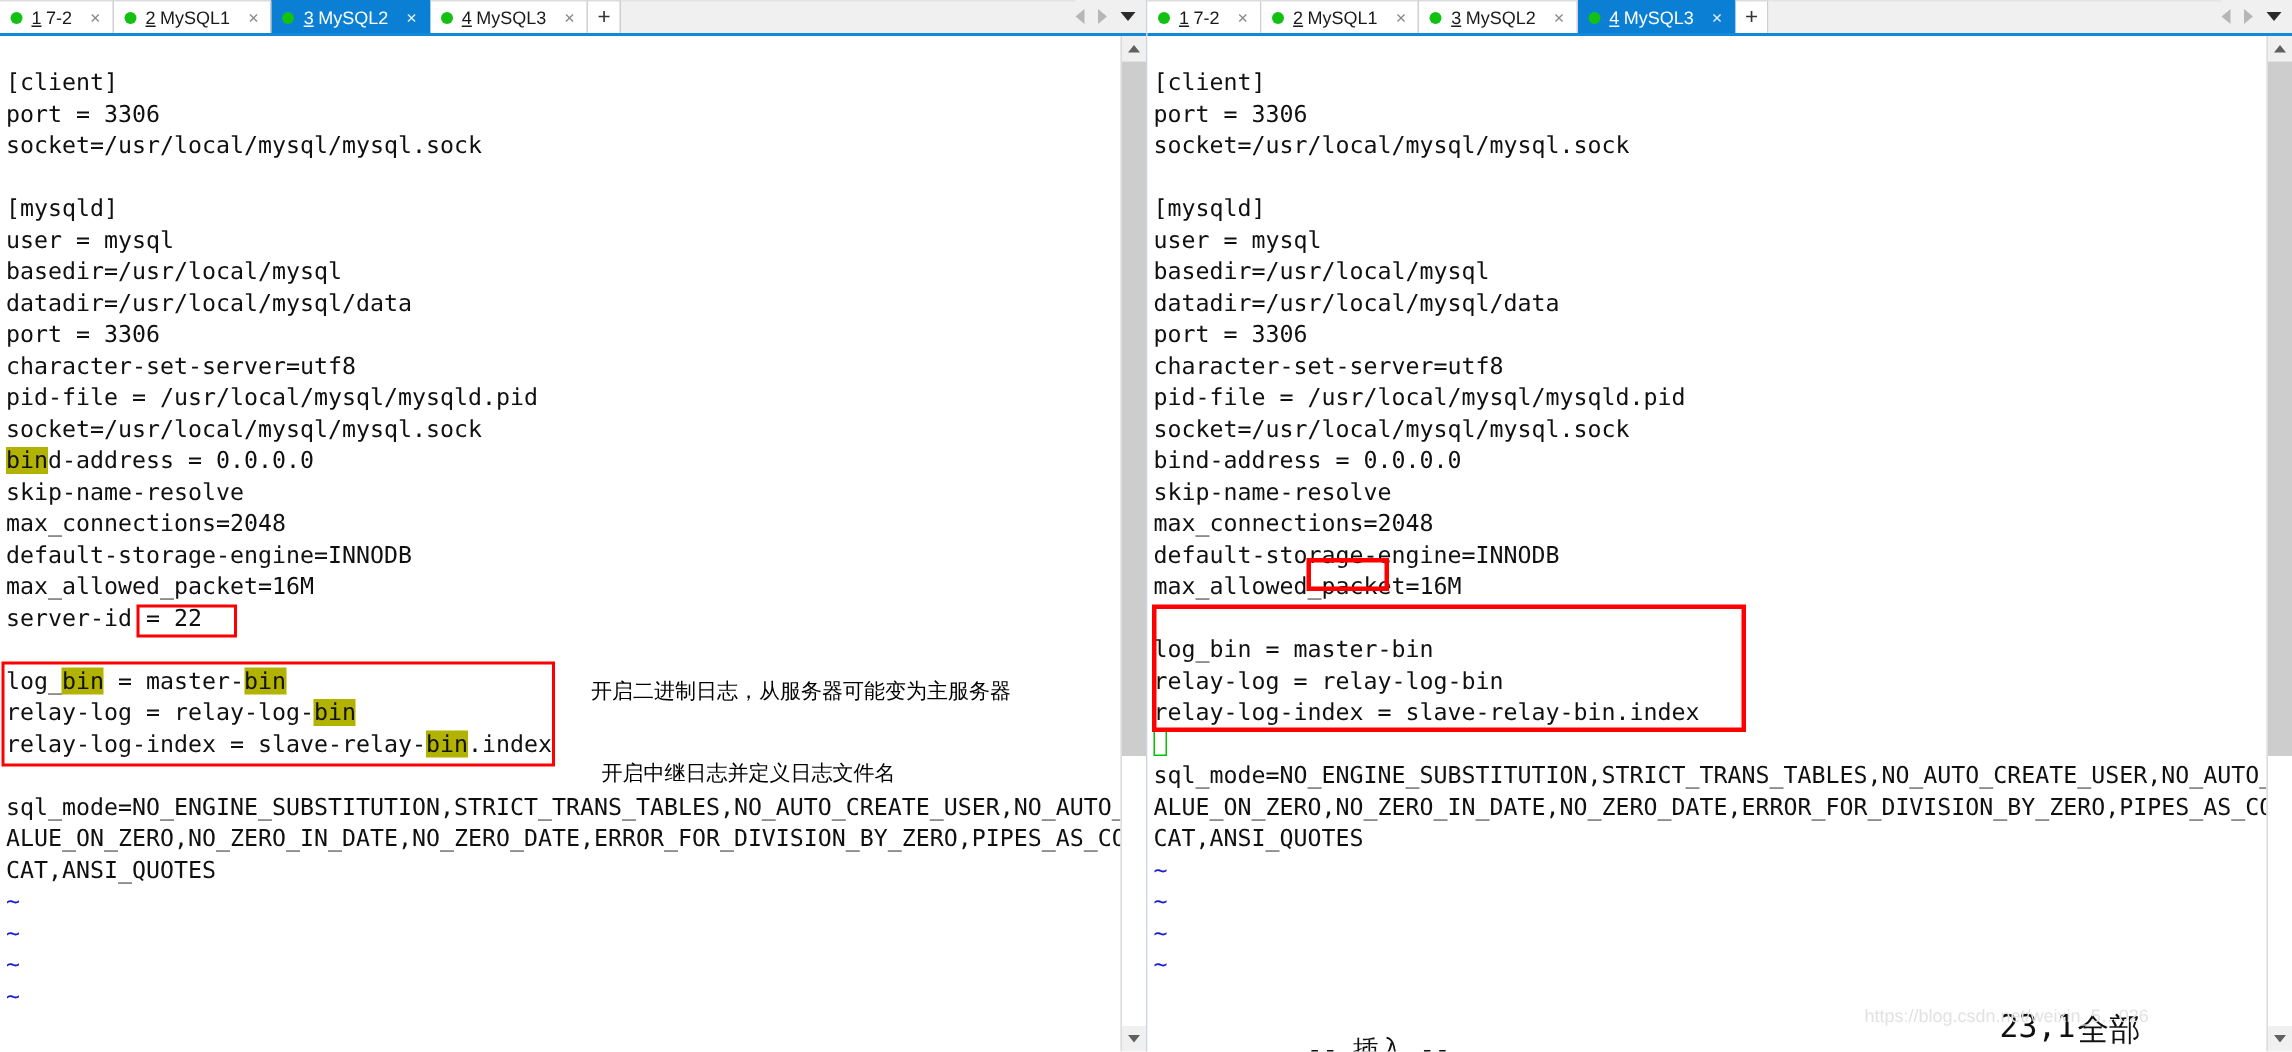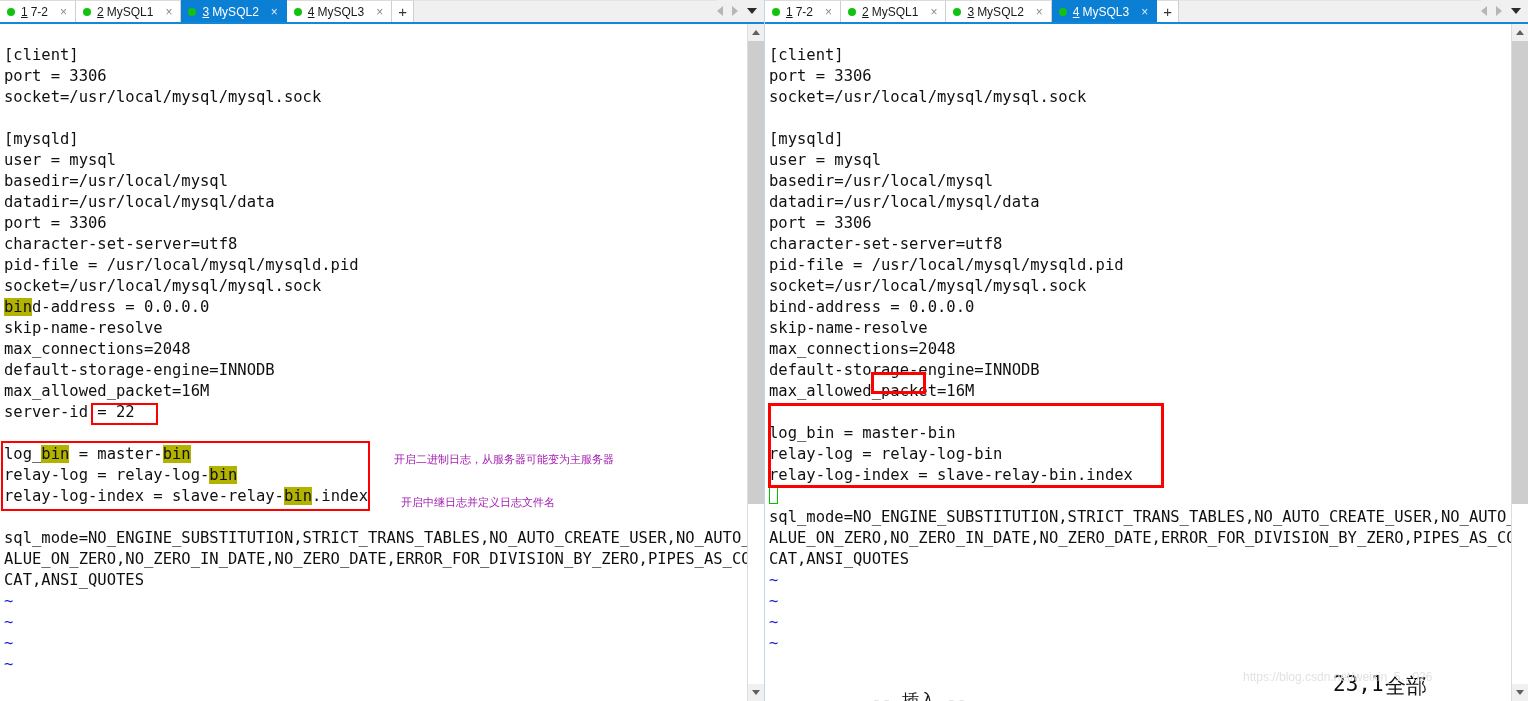--- a/index.html
+++ b/index.html
@@ -170,23 +170,23 @@
   .redbox {
     position: absolute;
     border: 2px solid #fe0000;
     box-sizing: border-box;
     pointer-events: none;
   }
   .redbox.thick { border-width: 3px; }
 
   .zh-note {
     position: absolute;
-    color: #a21caf;
+    color: #000000;
     font-family: "DejaVu Sans", "Liberation Sans", sans-serif;
-    font-size: 11px;
+    font-size: 14px;
     white-space: nowrap;
     text-align: right;
   }
 
   
   .vscroll {
     width: 17px;
     min-width: 17px;
     background: #f0f0f0;
     border-left: 1px solid #dcdcdc;
@@ -327,21 +327,21 @@
           <div class="vs-thumb" style="top:0;height:72%"></div>
         </div>
         <div class="vs-arrow">
             <span class="chev chev-down"></span>
           </div>
       </div>
 
       <div class="redbox" style="left:91px; top:379px; width:67px; height:22px;"></div>
       <div class="redbox" style="left:1px; top:417px; width:369px; height:70px;"></div>
       <div class="zh-note" style="left:394px; top:428px;">开启二进制日志，从服务器可能变为主服务器</div>
-      <div class="zh-note" style="left:401px; top:471px;">开启中继日志并定义日志文件名</div>
+      <div class="zh-note" style="left:401px; top:483px;">开启中继日志并定义日志文件名</div>
     </div>
   </div>
 
   <div class="pane pane-right">
 
     <div class="tabbar">
       <div class="tab">
         <span class="dot"></span>
         <span class="tnum">1</span>
         <span class="tlabel">7-2</span>

